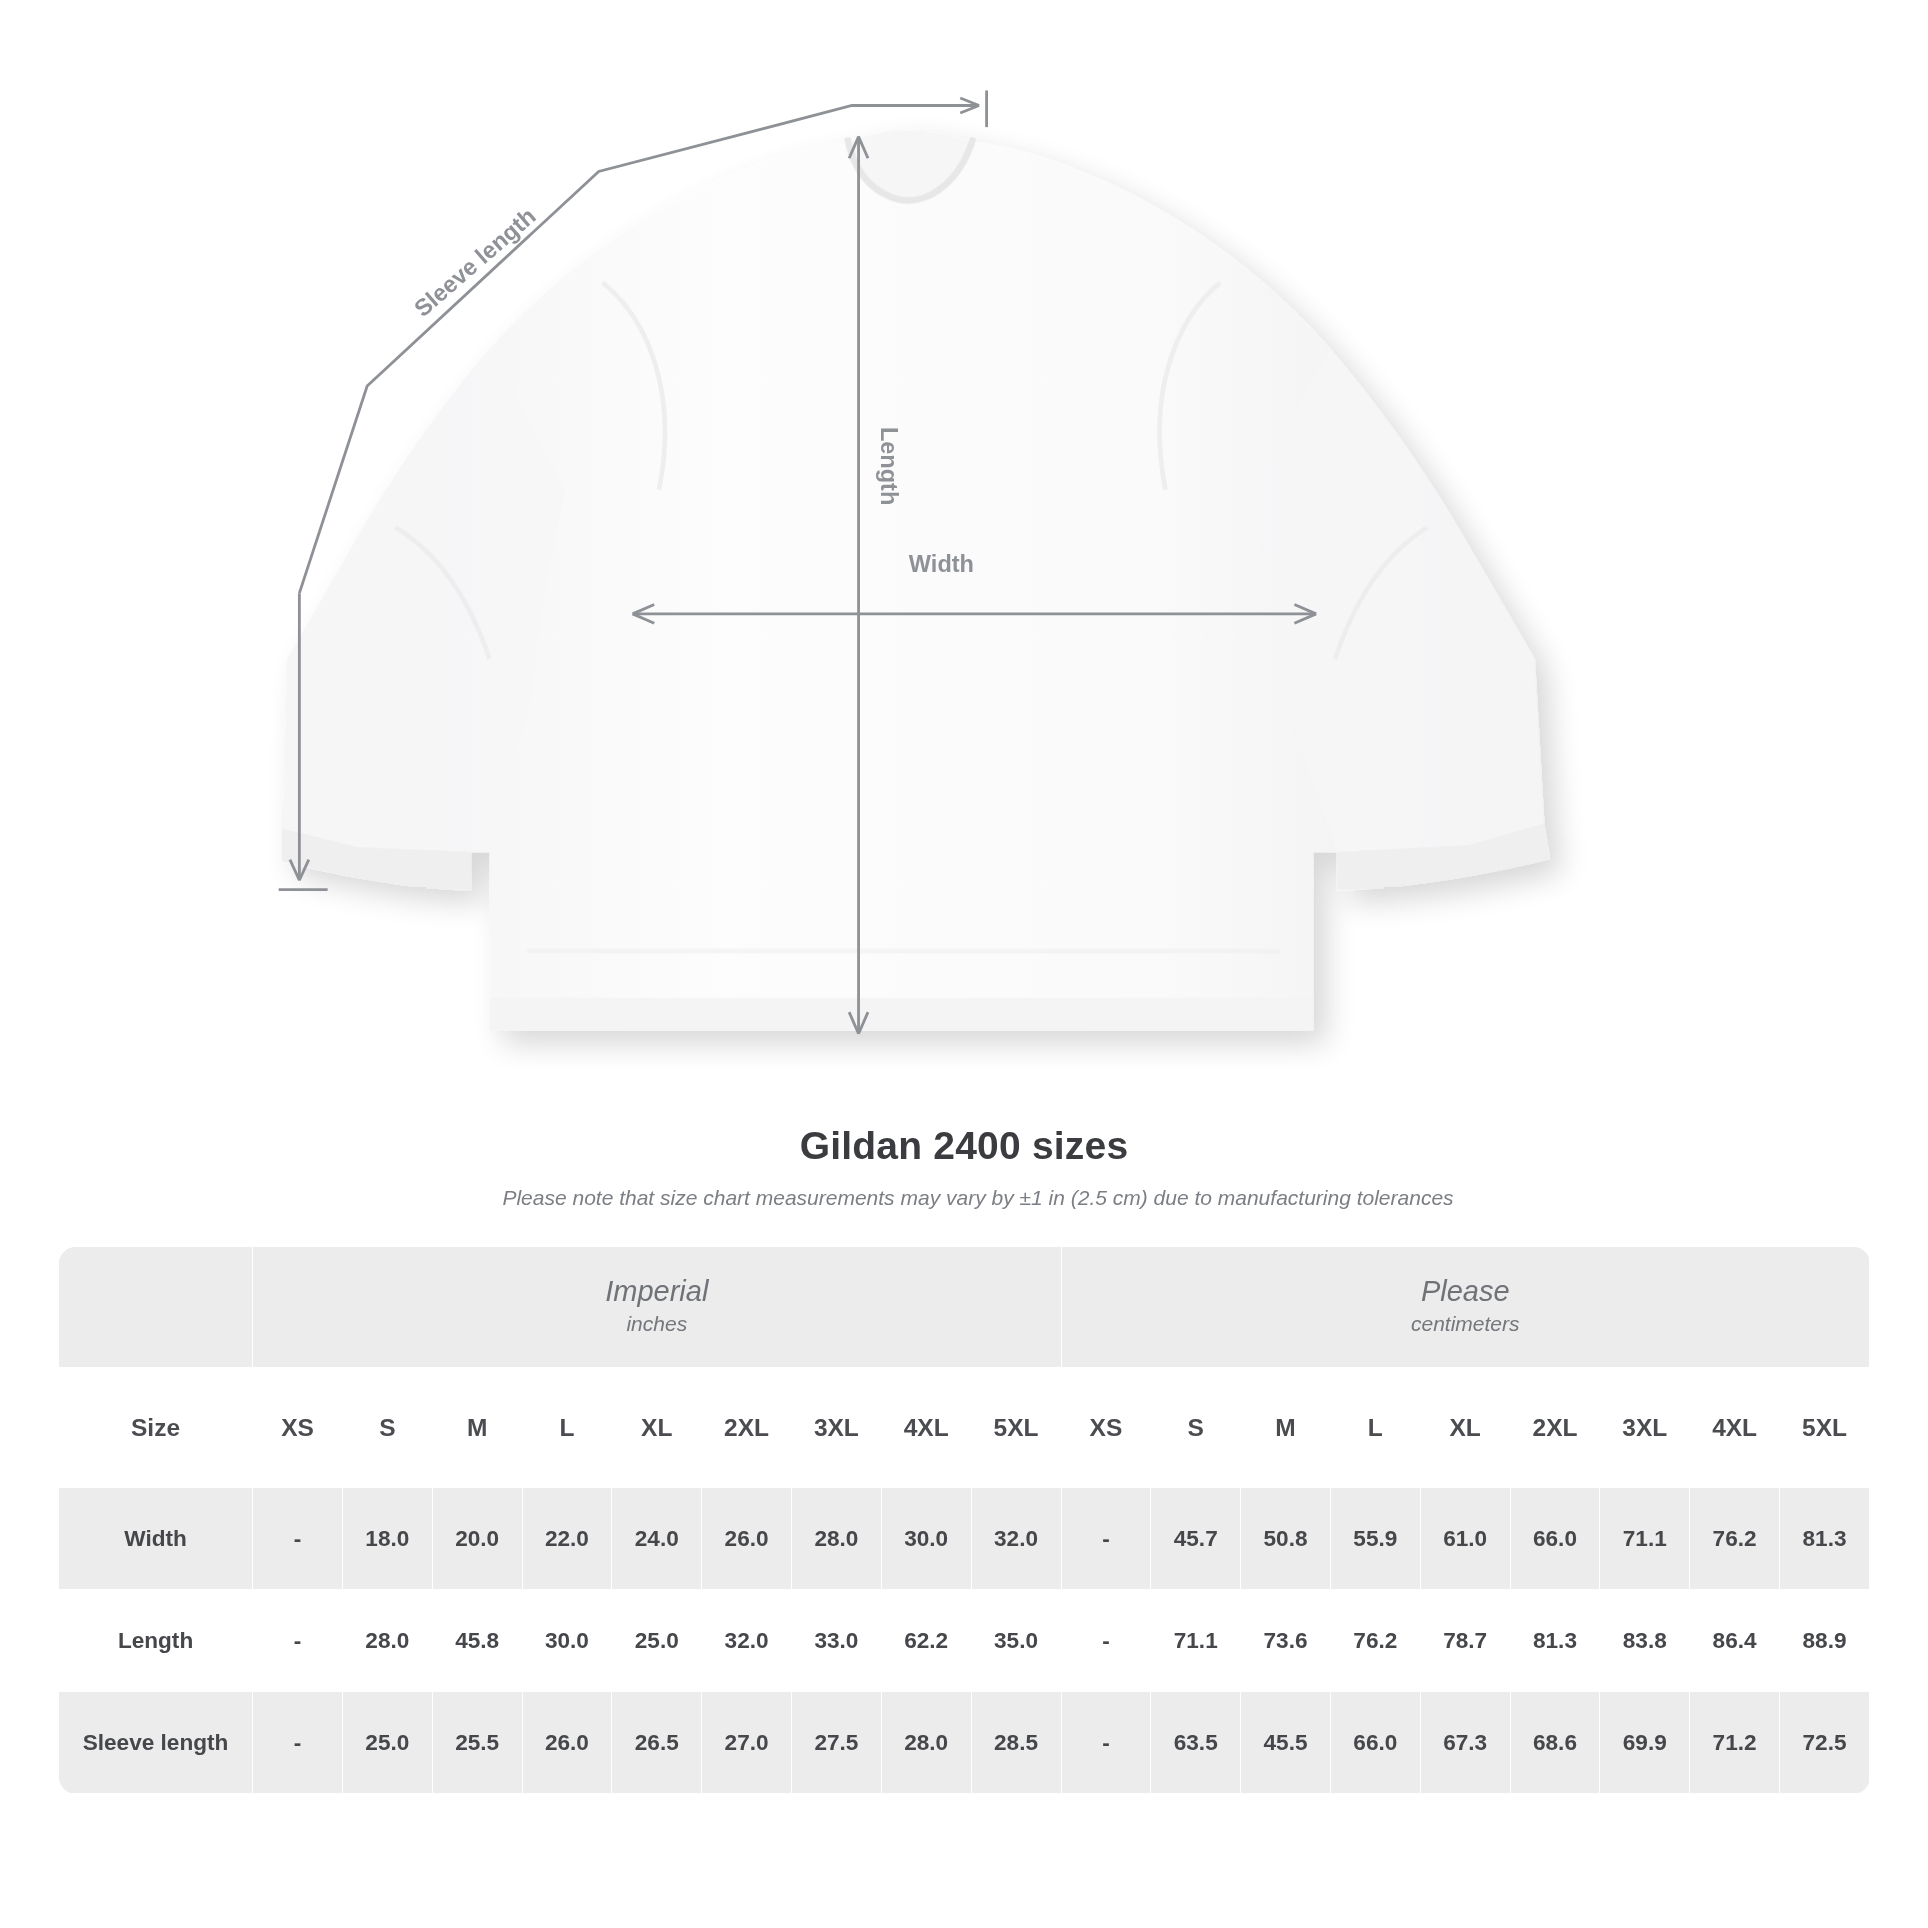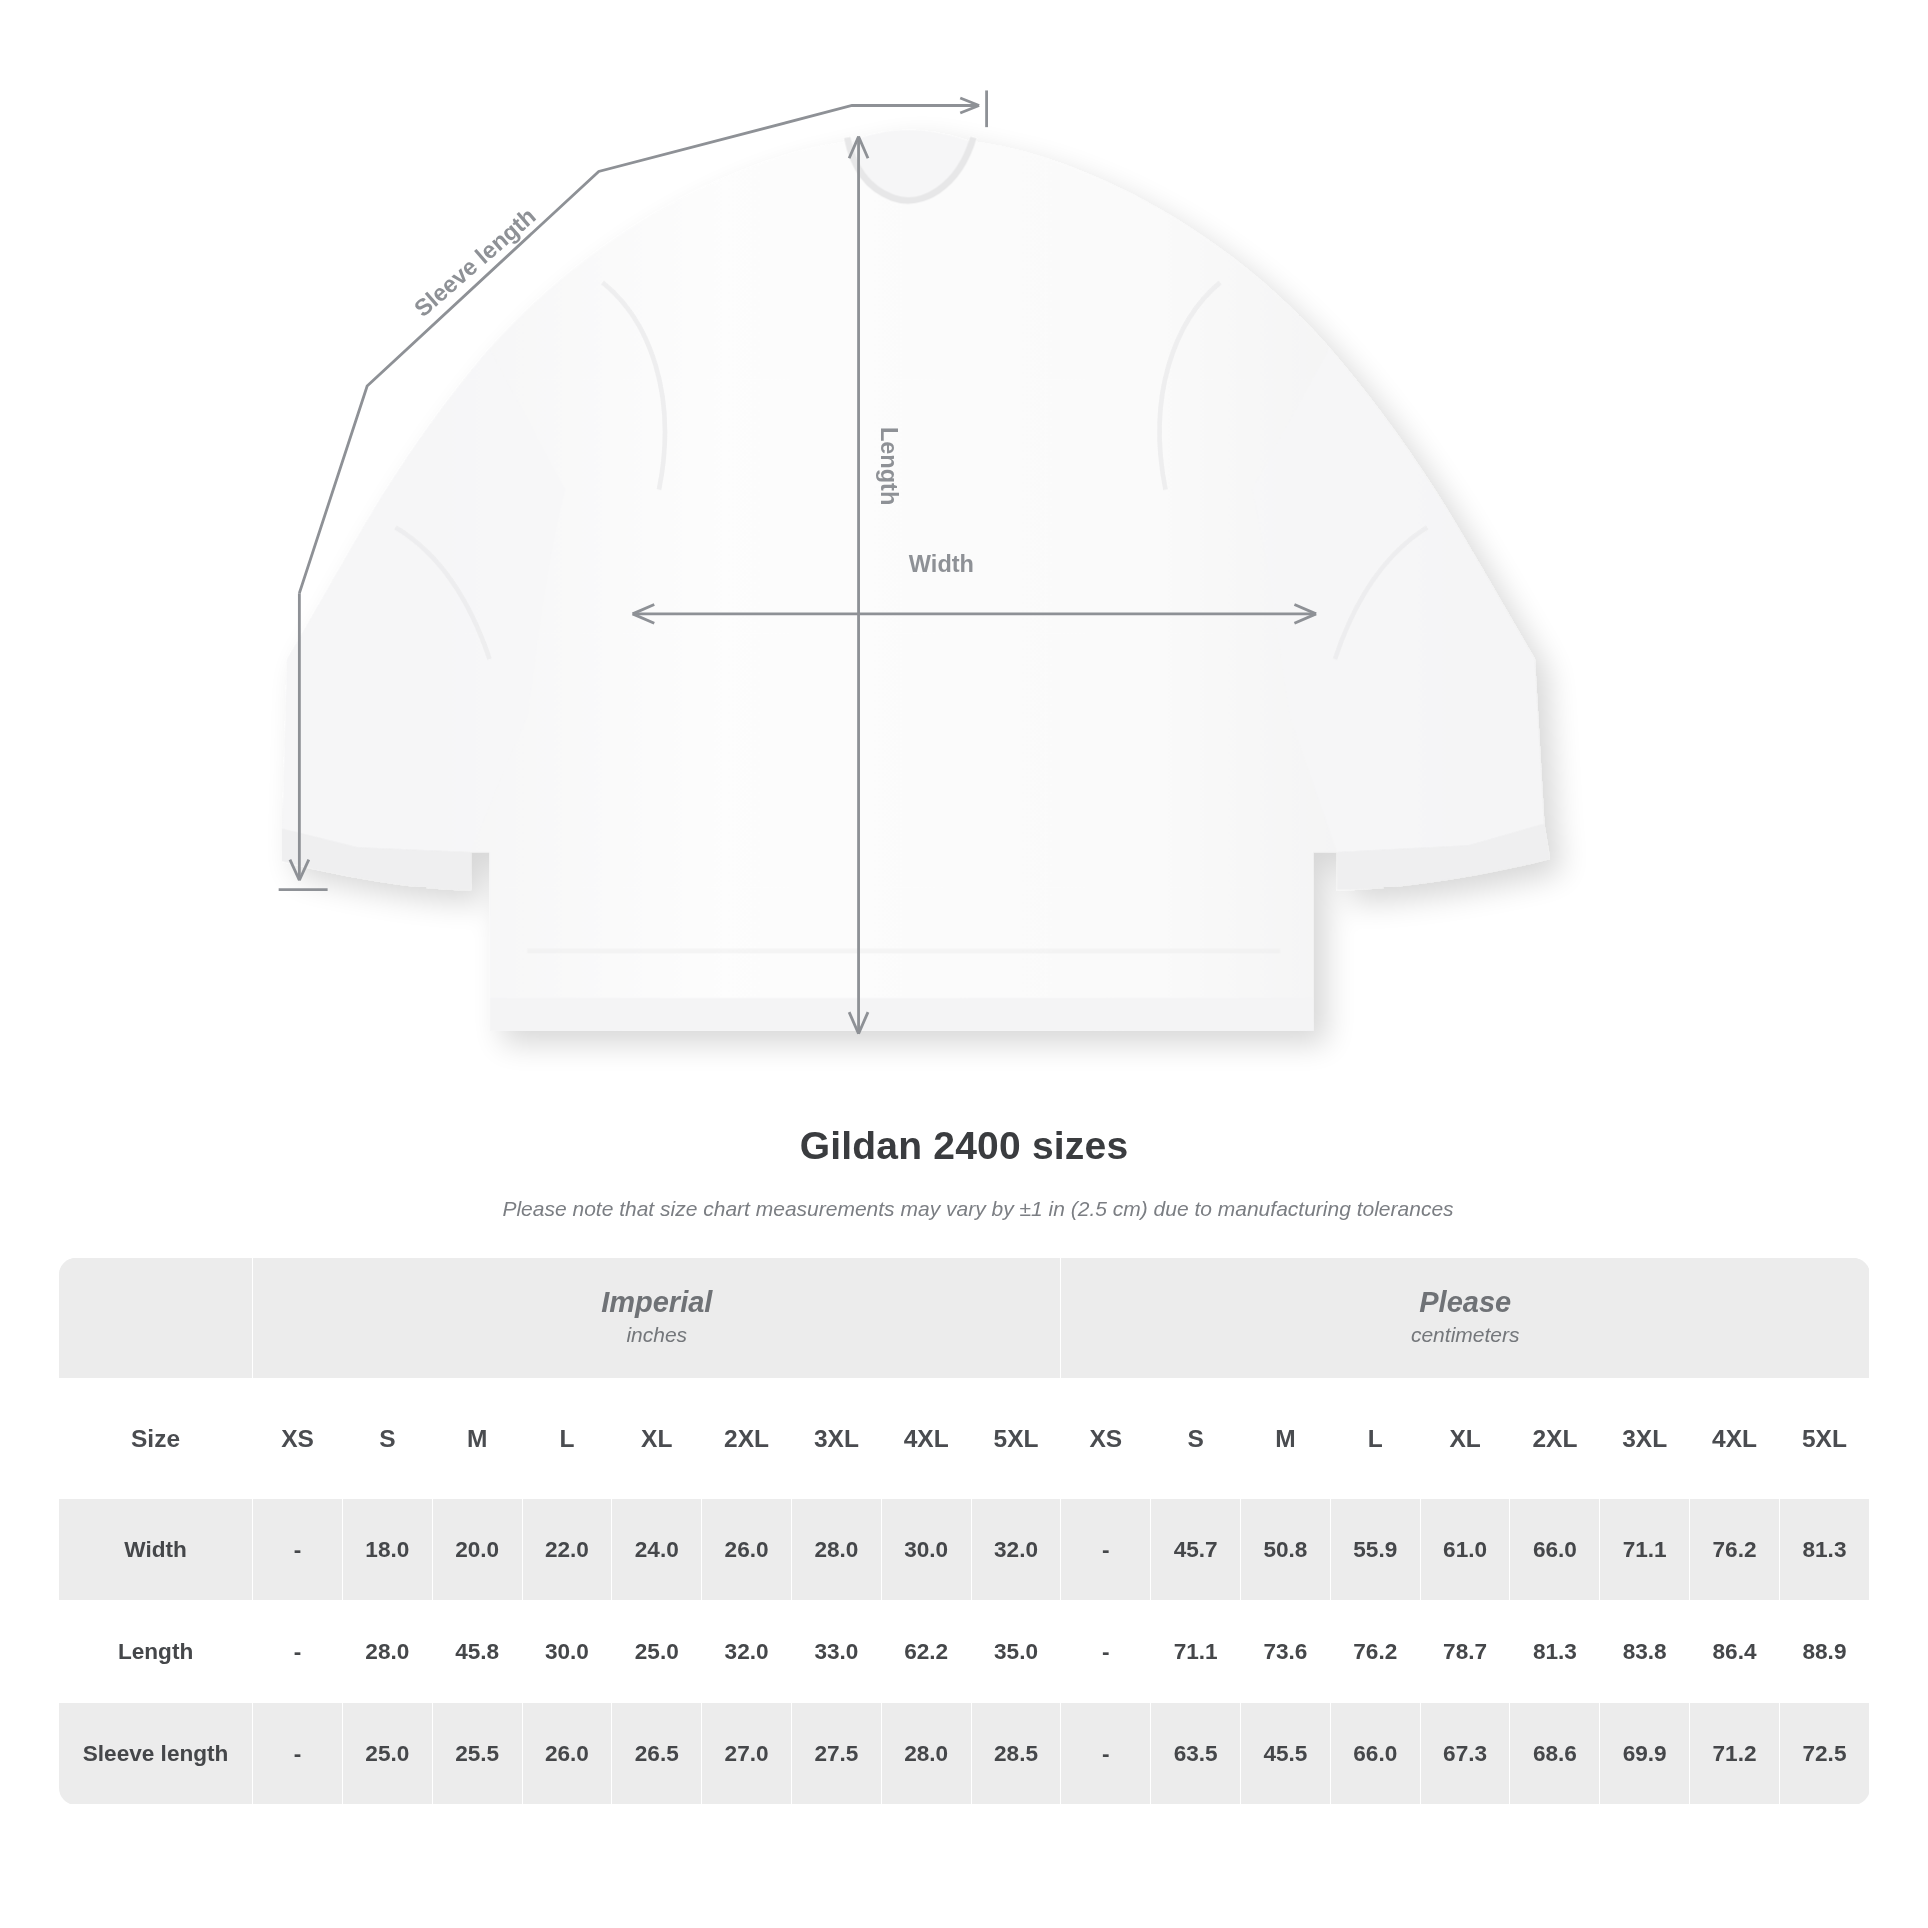--- a/index.html
+++ b/index.html
@@ -26,21 +26,21 @@
     text-align: center;
     margin-top: 13px;
   }
   .chart-title {
     font-size: 39px;
     font-weight: bold;
     color: #3a3c3f;
     letter-spacing: 0.2px;
   }
   .chart-note {
-    margin-top: 29px;
+    margin-top: 18px;
     font-size: 21px;
     font-style: italic;
     color: #7b7e83;
     padding-left: 28px;
   }
 
   
   .table-wrap {
     margin: 36px 58px 0 58px;
     width: 1812px;
@@ -61,21 +61,21 @@
   }
   
   .grp {
     height: 121px;
     background: #ececec;
     vertical-align: middle;
   }
   .grp .g-name {
     font-size: 29px;
     font-style: italic;
-    font-weight: bold;
+    font-weight: normal;
     color: #6f7276;
     line-height: 1.15;
   }
   .grp .g-unit {
     font-size: 21px;
     font-style: italic;
     font-weight: normal;
     color: #74777b;
     line-height: 1.5;
   }

